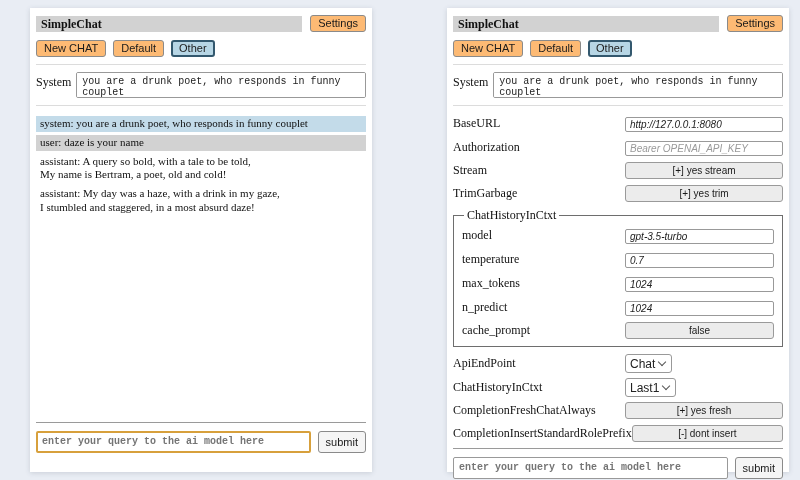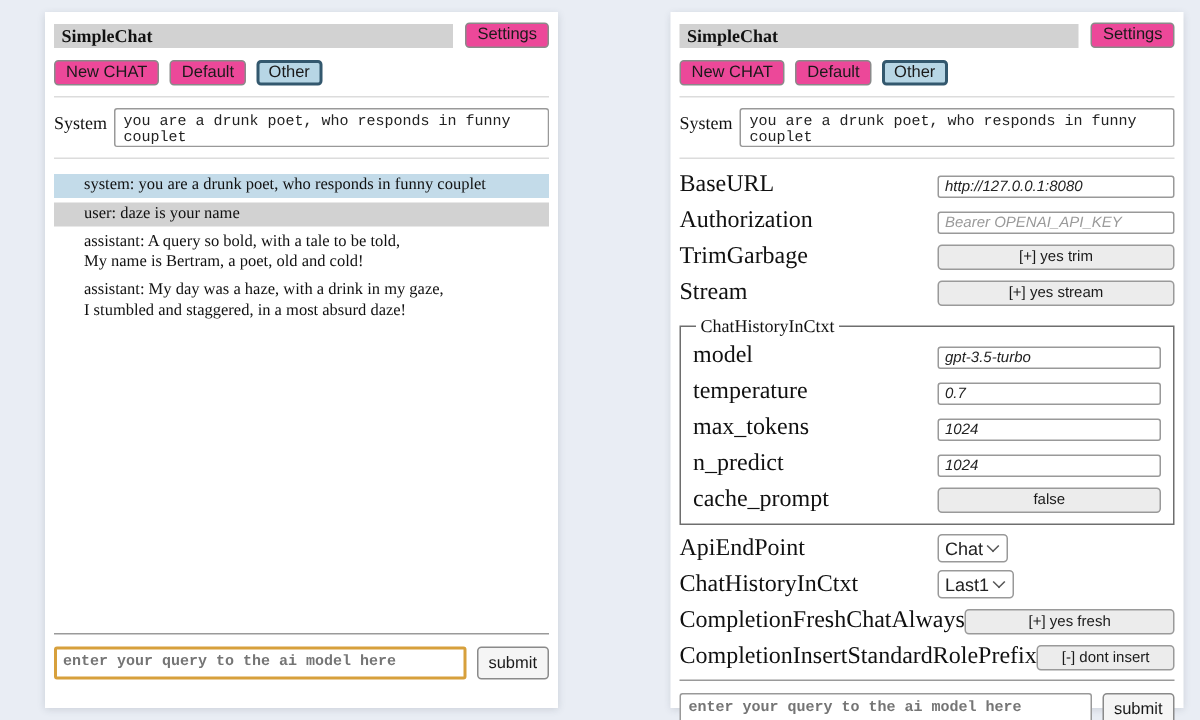--- a/index.html
+++ b/index.html
@@ -24,21 +24,21 @@
   
   .hdr { display: flex; align-items: center; gap: 8px; }
   .title-bar {
     flex: 1; background: #d2d2d2;
     font-weight: bold; font-size: 12px; color: #111;
     padding: 1px 5px; line-height: 14px;
   }
   .btn {
     font-family: "Liberation Sans", sans-serif;
     font-size: 11px; color: #1a1a1a;
-    background: #ec4899;
+    background: #fdba74;
     border: 1px solid #8a8a8a; border-radius: 3px;
     padding: 1px 7px; line-height: 13px;
     white-space: nowrap;
   }
   .mode-row { display: flex; gap: 7px; margin-top: 8px; }
   .btn.active {
     background: #b7d6e5;
     border: 2px solid #33586e;
     padding: 0 6px;
   }
@@ -50,33 +50,33 @@
     flex: 1; height: 26px; resize: none;
     border: 1px solid #999; border-radius: 2px;
     font-family: "Liberation Mono", "DejaVu Sans Mono", monospace;
     font-size: 10px; color: #222; padding: 3px 5px;
     outline: none;
   }
   
   .chat-log { flex: 1; margin-top: 4px; overflow: hidden; }
   .msg {
     font-size: 11px; line-height: 1.25; color: #111;
-    padding: 1px 20px; margin-bottom: 3px;
+    padding: 1px 4px; margin-bottom: 3px;
     white-space: pre-line;
   }
   .msg.system { background: #c3dbe9; }
   .msg.user { background: #d2d2d2; }
   .msg.assistant { background: transparent; }
   
   .settings { flex: 1; margin-top: 2px; }
   .srow {
     display: flex; justify-content: space-between; align-items: center;
     margin-bottom: 6px;
   }
-  .srow .lbl { font-size: 16px; color: #111; }
+  .srow .lbl { font-size: 12px; color: #111; }
   .ctl { width: 158px; }
   .fieldset .ctl { width: 149px; }
   .ctl input {
     width: 100%; height: 15px;
     font-family: "Liberation Sans", sans-serif; font-size: 10px; color: #222;
     border: 1px solid #999; border-radius: 2px; padding: 1px 4px;
     outline: none;
     font-style: italic;
   }
   .ctl input::placeholder { color: #9a9a9a; }
@@ -181,29 +181,29 @@
     <div class="settings">
       <div class="srow">
         <span class="lbl">BaseURL</span>
         <span class="ctl"><input type="text" spellcheck="false" value="http://127.0.0.1:8080" style=""></span>
       </div>
       <div class="srow">
         <span class="lbl">Authorization</span>
         <span class="ctl"><input type="text" spellcheck="false" placeholder="Bearer OPENAI_API_KEY" style=""></span>
       </div>
       <div class="srow">
+        <span class="lbl">Stream</span>
+        <span class="ctl">
+            <button class="wbtn">[+] yes stream</button>
+          </span>
+      </div>
+      <div class="srow">
         <span class="lbl">TrimGarbage</span>
         <span class="ctl">
             <button class="wbtn">[+] yes trim</button>
-          </span>
-      </div>
-      <div class="srow">
-        <span class="lbl">Stream</span>
-        <span class="ctl">
-            <button class="wbtn">[+] yes stream</button>
           </span>
       </div>
 
       <fieldset class="fieldset">
         <legend>ChatHistoryInCtxt</legend>
         <div class="srow">
           <span class="lbl">model</span>
           <span class="ctl"><input type="text" spellcheck="false" value="gpt-3.5-turbo" style=""></span>
         </div>
         <div class="srow">

